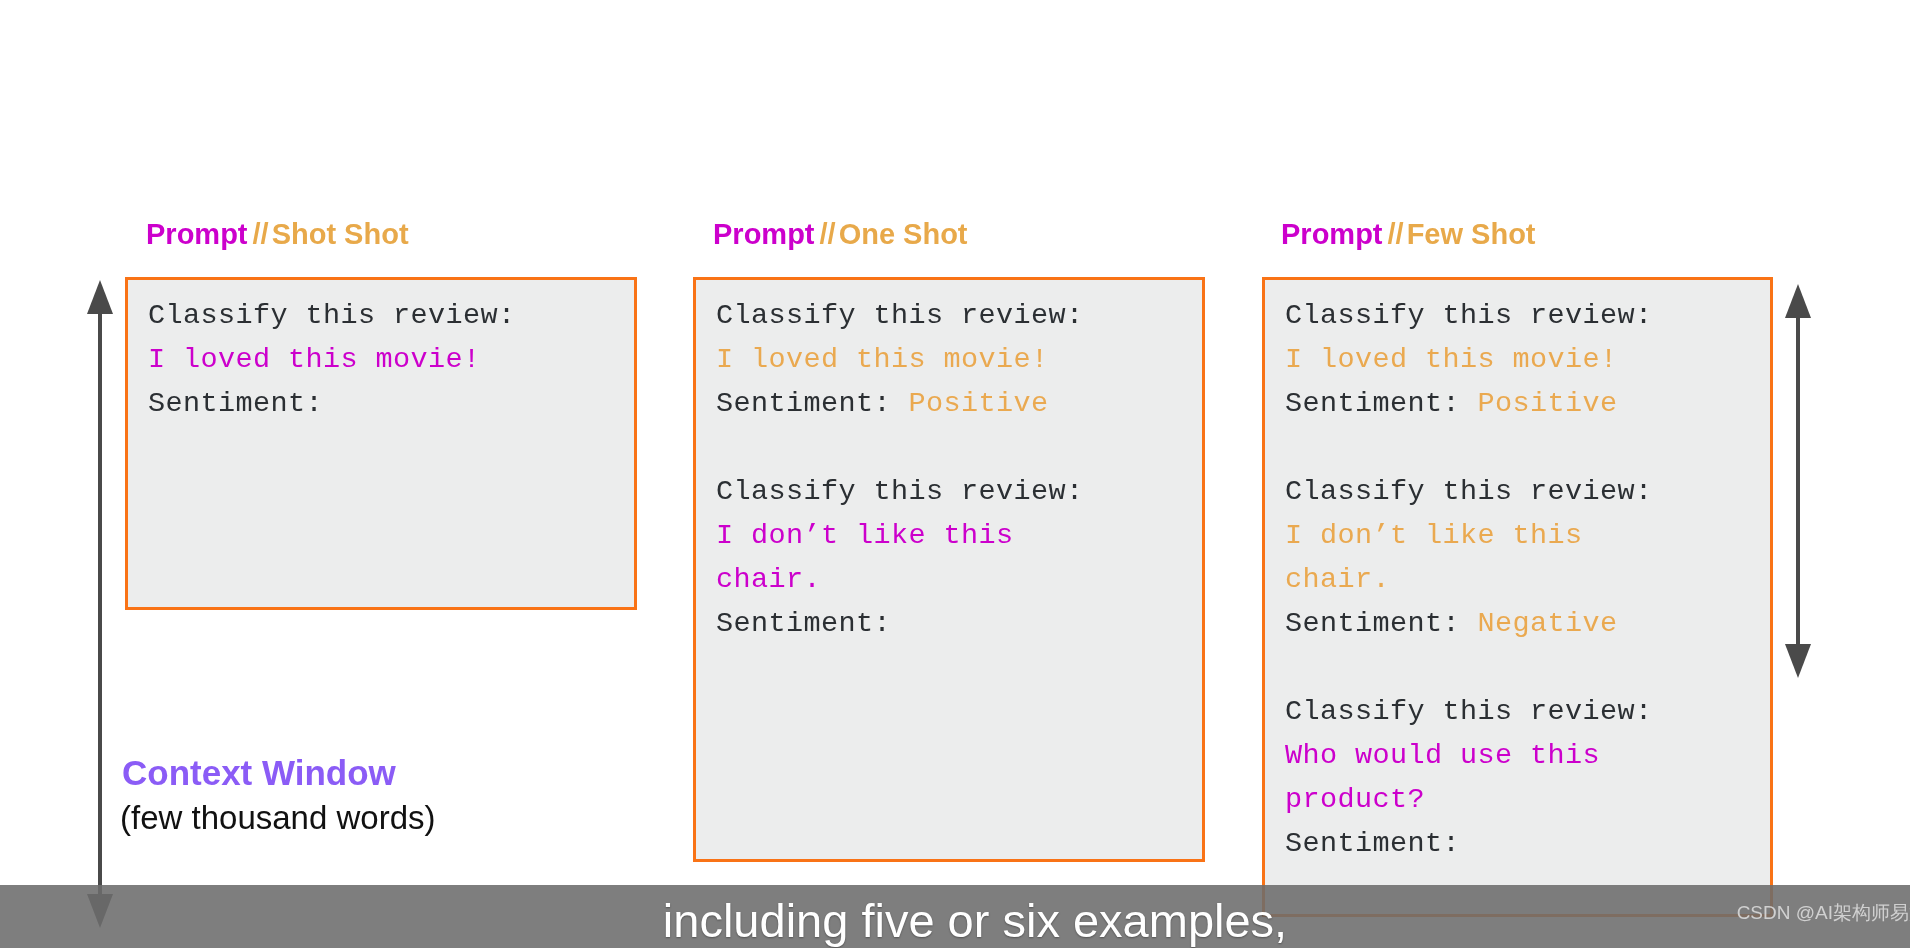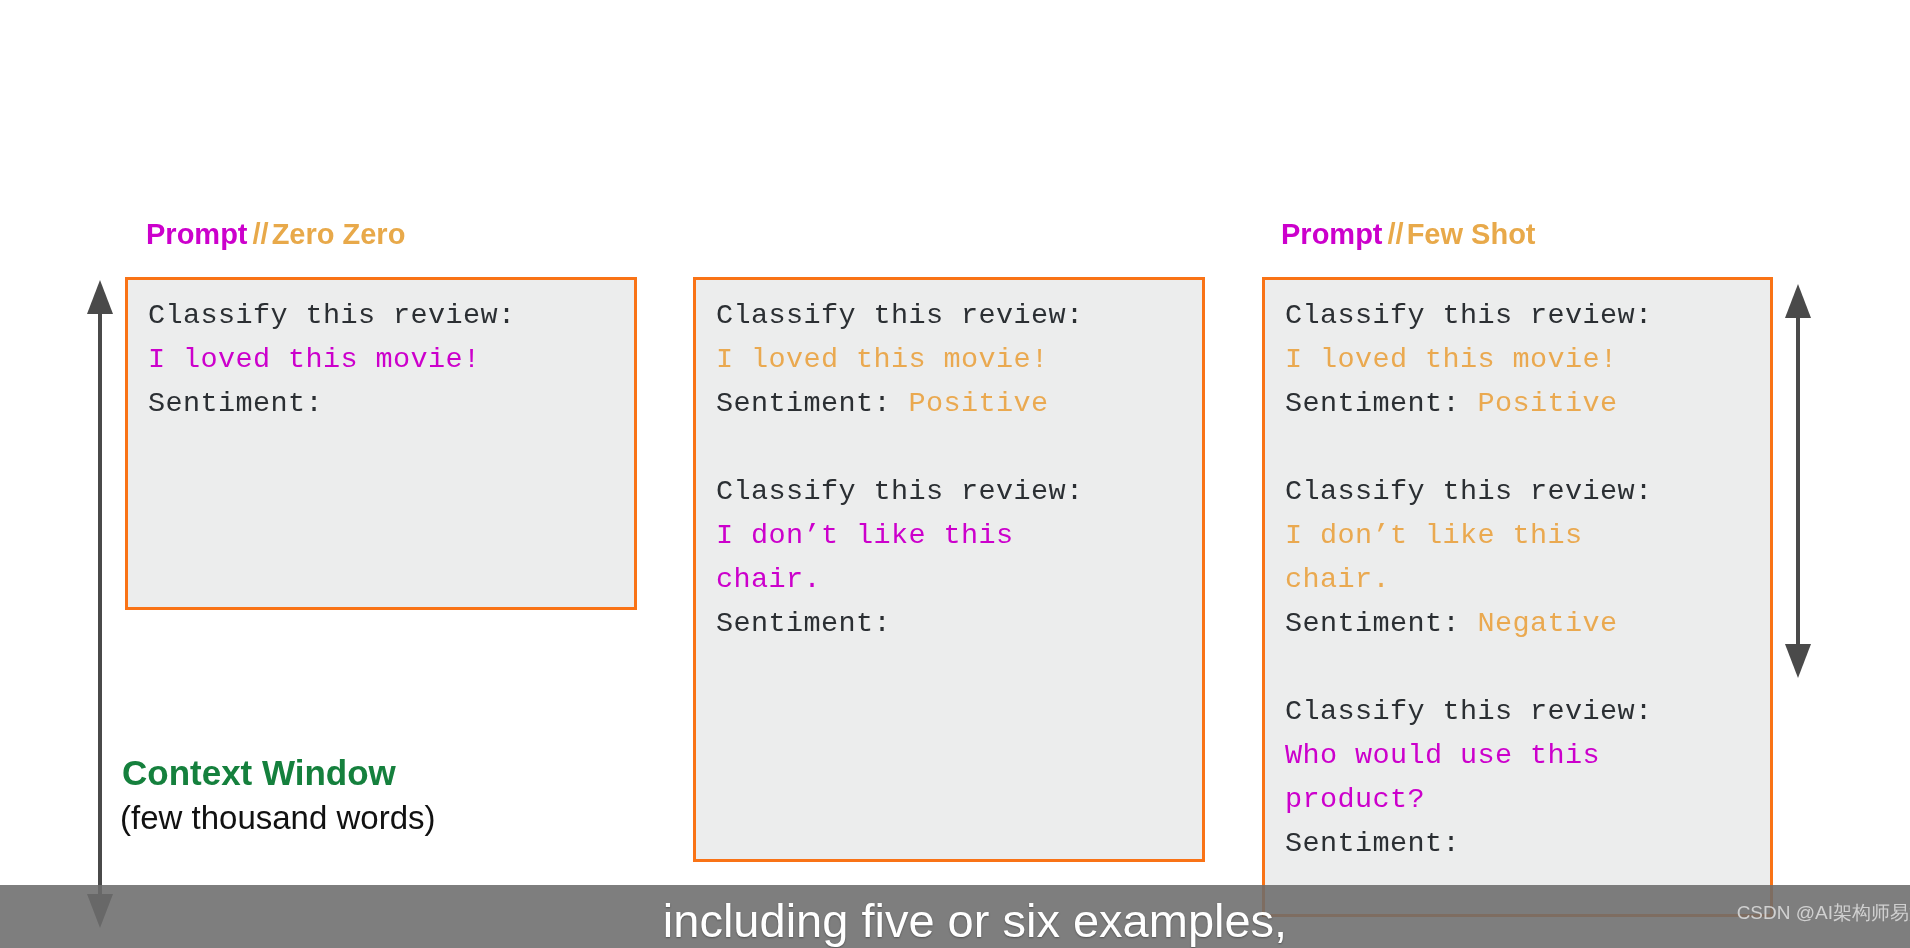--- a/index.html
+++ b/index.html
@@ -76,21 +76,21 @@
   .c-dark    { color: #2b2f33; }
   .c-magenta { color: #cc00cc; }
   .c-orange  { color: #eaa950; }
   .blank-line { display: block; height: 44px; }
 
   
   .ctx-title {
     position: absolute;
     font-size: 35px;
     font-weight: bold;
-    color: #15803d;
+    color: #8b5cf6;
     white-space: nowrap;
   }
   .ctx-sub {
     position: absolute;
     font-size: 33px;
     font-weight: 400;
     color: #111111;
     white-space: nowrap;
   }
 
@@ -128,27 +128,30 @@
     opacity: 0.92;
   }
 </style>
 </head>
 <body>
 
 <div id="slide">
 
 
   <div class="col-header" style="left:146px; top:218px;">
-    <span class="kw-prompt">Prompt</span><span class="kw-slash">//</span><span class="kw-shot">Zero Zero</span>
+    <span class="kw-prompt">Prompt</span><span class="kw-slash">//</span><span class="kw-shot">Shot Shot</span>
   </div>
 
   <div class="prompt-box" style="left:125px; top:277px; width:512px; height:333px;">
     <div class="prompt-text" id="code-0"><div><span class="c-dark">Classify this review:</span></div><div><span class="c-magenta">I loved this movie!</span></div><div><span class="c-dark">Sentiment:</span></div></div>
   </div>
 
+  <div class="col-header" style="left:713px; top:218px;">
+    <span class="kw-prompt">Prompt</span><span class="kw-slash">//</span><span class="kw-shot">One Shot</span>
+  </div>
 
   <div class="prompt-box" style="left:693px; top:277px; width:512px; height:585px;">
     <div class="prompt-text" id="code-1"><div><span class="c-dark">Classify this review:</span></div><div><span class="c-orange">I loved this movie!</span></div><div><span class="c-dark">Sentiment: </span><span class="c-orange">Positive</span></div><span class="blank-line"></span><div><span class="c-dark">Classify this review:</span></div><div><span class="c-magenta">I don’t like this</span></div><div><span class="c-magenta">chair.</span></div><div><span class="c-dark">Sentiment:</span></div></div>
   </div>
 
   <div class="col-header" style="left:1281px; top:218px;">
     <span class="kw-prompt">Prompt</span><span class="kw-slash">//</span><span class="kw-shot">Few Shot</span>
   </div>
 
 

